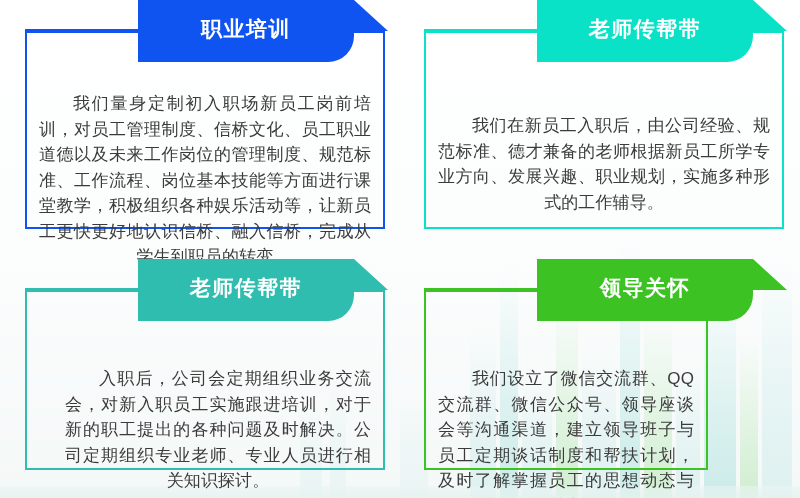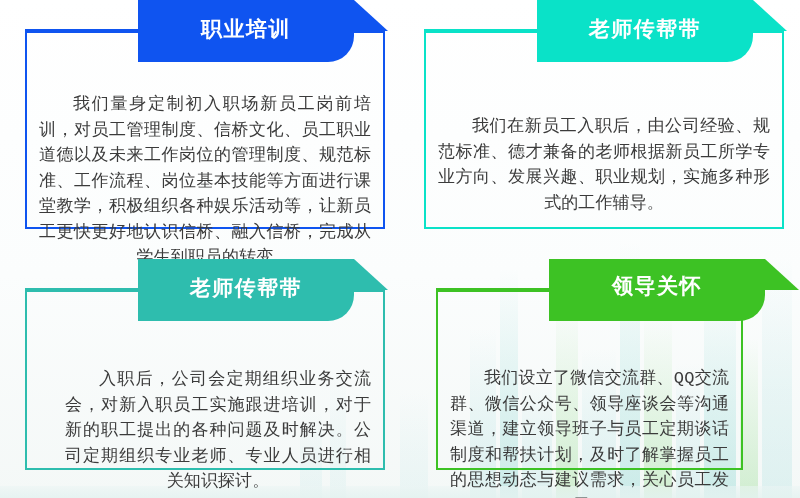--- a/index.html
+++ b/index.html
@@ -34,21 +34,21 @@
     z-index:1;
   }
 
   
   #panels{position:absolute;inset:0;z-index:2;}
 
   .panel{position:absolute;}
   .panel.p1{left:25px;  top:0px;   width:360px; height:240px;}
   .panel.p2{left:424px; top:0px;   width:360px; height:240px;}
   .panel.p3{left:25px;  top:259px; width:360px; height:239px;}
-  .panel.p4{left:436px; top:259px; width:307px; height:239px;font-family:Liberation Mono, monospace;}
+  .panel.p4{left:424px; top:259px; width:284px; height:239px;}
 
   
   .frame{
     position:absolute;
     left:0; top:31px; right:0; bottom:11px;
     border:2px solid var(--c);
     box-sizing:border-box;
     background:transparent;
   }
   .panel.p3 .frame,.panel.p4 .frame{top:31px;bottom:28px;}

